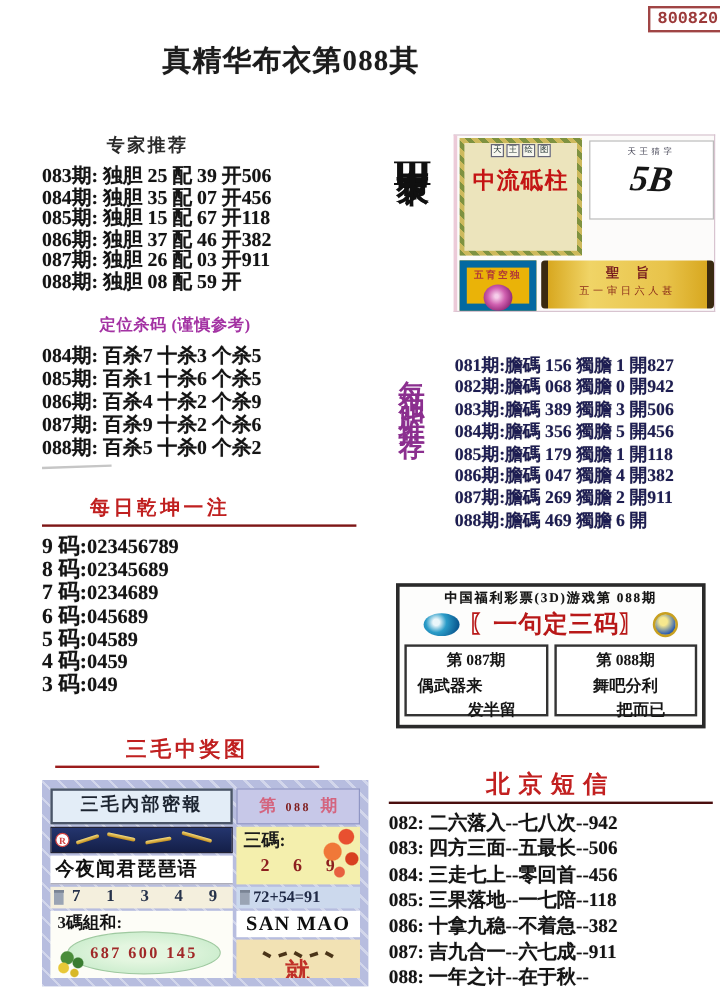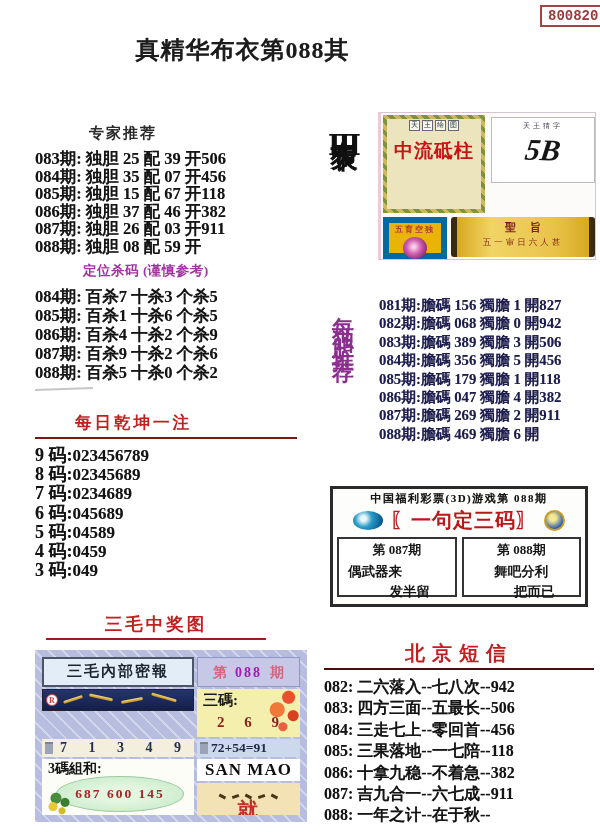--- a/index.html
+++ b/index.html
@@ -95,21 +95,21 @@
   .smbox{position:absolute;left:35px;top:650px;width:272px;height:172px;padding:7px;
          background:#b7bddf;
          background-image:repeating-linear-gradient(45deg,rgba(255,255,255,.38) 0 2px,transparent 2px 10px);}
   .smin{position:relative;width:258px;height:133px;}
   .cell{position:absolute;overflow:hidden;}
   .c-secret{left:0;top:0;width:152px;height:30px;background:#e3edf7;border:2px solid #4a5568;
             text-align:center;font-size:15px;font-weight:bold;color:#1c2430;letter-spacing:2px;line-height:25px;}
   .c-issue{left:155px;top:0;width:103px;height:30px;background:#c7c8e8;border:1px solid #9096c4;
            text-align:center;line-height:28px;}
   .c-issue .deco{color:#d4647f;font-size:14px;font-weight:bold;}
-  .c-issue .no{color:#a21caf;font-size:14px;font-weight:bold;letter-spacing:2px;margin:0 4px;text-align:center;}
+  .c-issue .no{color:#7f1d1d;font-size:10px;font-weight:bold;letter-spacing:2px;margin:0 4px;text-align:center;}
   .c-banner{left:0;top:32px;width:152px;height:22px;background:linear-gradient(#24356e,#141f48);border:1px solid #223;}
   .reg{position:absolute;left:3px;top:4px;width:12px;height:12px;border-radius:50%;border:1px solid #d04040;
        background:#fff;color:#d04040;font-size:8px;line-height:11px;text-align:center;font-weight:bold;}
   .gs{position:absolute;height:3px;background:linear-gradient(#f4da7c,#c08c1c);border-radius:2px;}
   .c-poem{left:0;top:56px;width:152px;height:24px;background:#fff;border-bottom:1px solid #99a;
           font-size:16px;font-weight:bold;color:#101010;letter-spacing:1px;line-height:23px;padding-left:4px;}
   .c-codes{left:0;top:82px;width:152px;height:18px;background:#f4efdd;line-height:17px;font-size:14px;
            font-weight:bold;color:#26324a;letter-spacing:9px;padding-left:18px;}
   .c-bottoml{left:0;top:102px;width:152px;height:56px;background:#fdfdf7;}
   .grp-lab{font-size:14px;font-weight:bold;color:#141414;padding:1px 0 0 6px;}
@@ -143,21 +143,21 @@
 </style>
 </head>
 <body>
 
 <div class="page">
 
   <div class="badge">800820.NET</div>
 
   <div class="title blur">真精华布衣第088其</div>
 
-  <div class="col-l" style="top:124px">
+  <div class="col-l" style="top:112px">
     <div class="expert-hd">专家推荐</div>
     <div class="rows blur">
       <div class="row">083期: 独胆 25 配 39 开506</div>
       <div class="row">084期: 独胆 35 配 07 开456</div>
       <div class="row">085期: 独胆 15 配 67 开118</div>
       <div class="row">086期: 独胆 37 配 46 开382</div>
       <div class="row">087期: 独胆 26 配 03 开911</div>
       <div class="row">088期: 独胆 08 配 59 开</div>
     </div>
   </div>
@@ -272,20 +272,21 @@
         <span class="no">088</span>
         <span class="deco">期</span>
       </div>
       <div class="cell c-banner">
         <span class="reg">R</span>
         <span class="gs" style="left:20px;top:8px;width:20px;transform:rotate(-18deg)"></span>
         <span class="gs" style="left:46px;top:6px;width:24px;transform:rotate(12deg)"></span>
         <span class="gs" style="left:78px;top:9px;width:22px;transform:rotate(-10deg)"></span>
         <span class="gs" style="left:108px;top:6px;width:26px;transform:rotate(16deg)"></span>
       </div>
+      <div class="cell c-poem">今夜闻君琵琶语</div>
       <div class="cell c-codes">
         <span class="tiny"></span>
         <span>7 1 3 4 9</span>
       </div>
       <div class="cell c-bottoml">
         <div class="grp-lab">3碼組和:</div>
         <div class="ellipse">687 600 145</div>
         <div class="plant"></div>
       </div>
       <div class="cell c-yellow">

